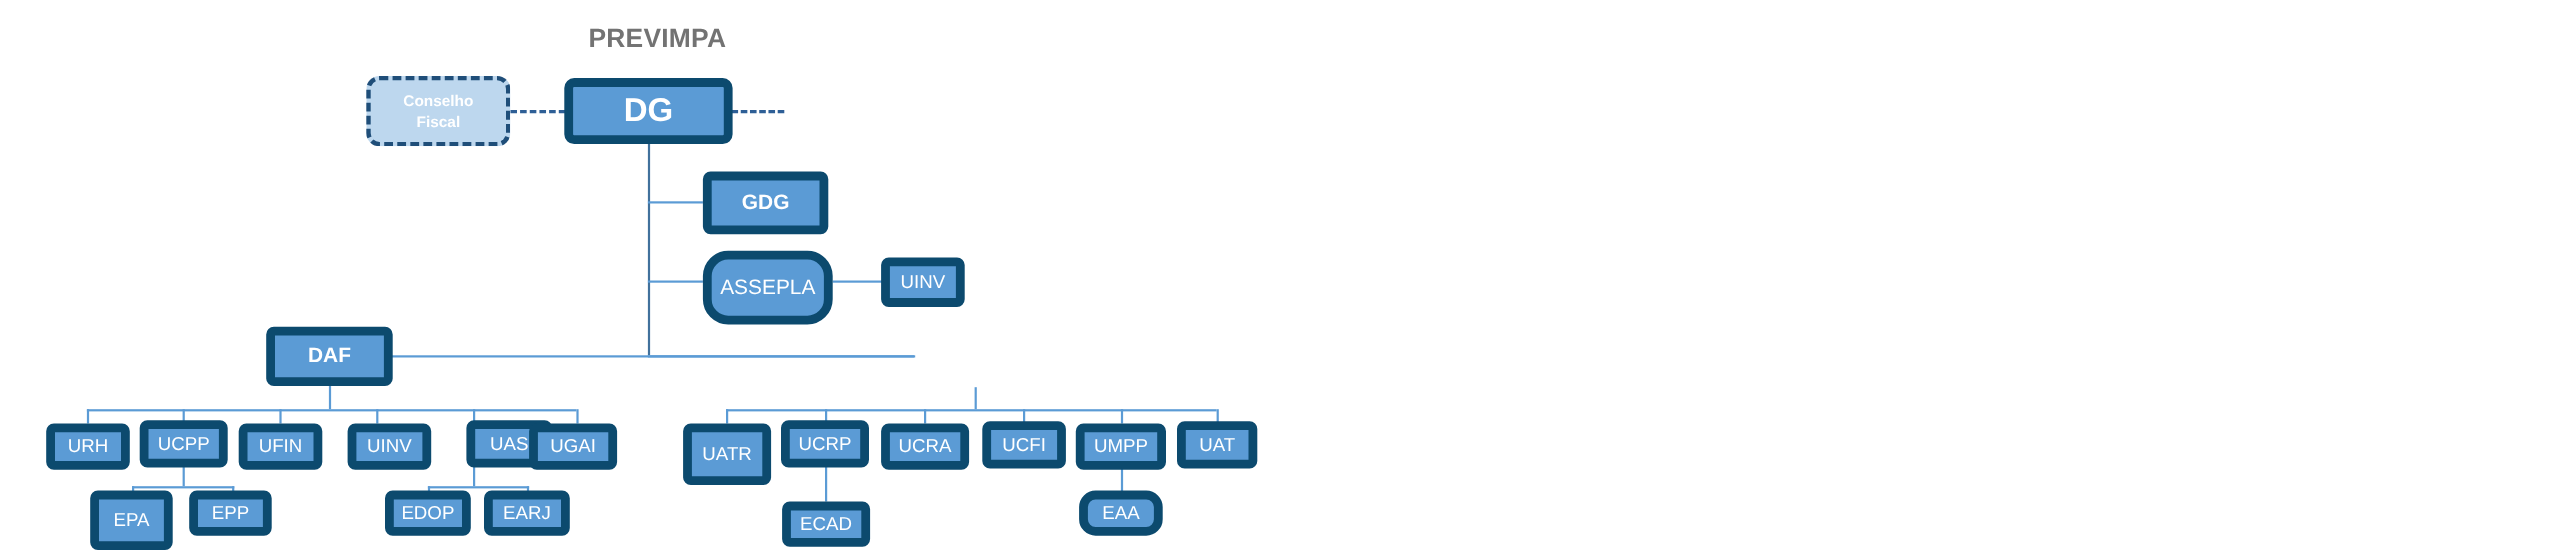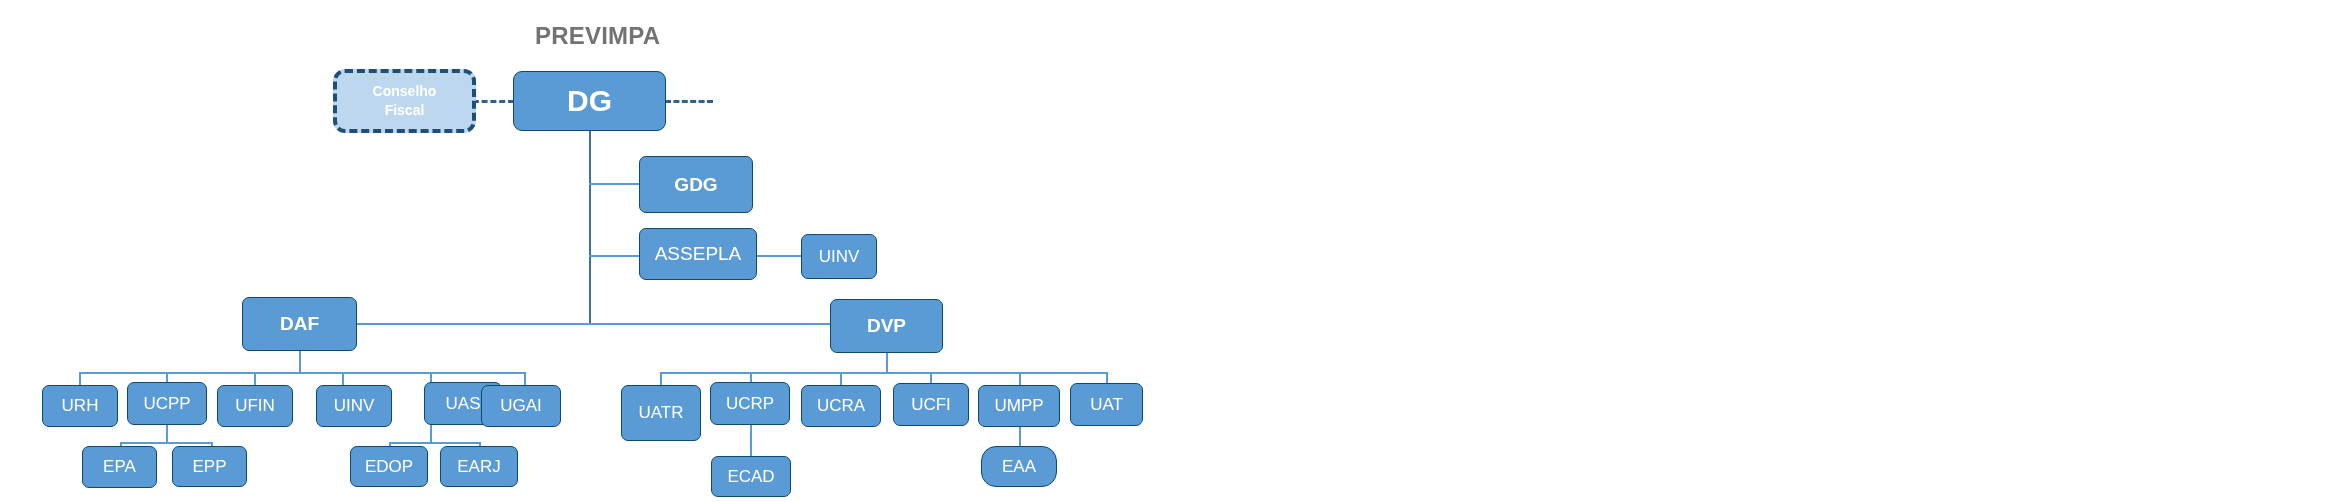--- a/index.html
+++ b/index.html
@@ -38,21 +38,21 @@
   .line.dash-h {
     height: 0;
     background: none;
     border-top: 3px dashed #2e5f96;
   }
   
   .node {
     position: absolute;
     box-sizing: border-box;
     background: #5b9bd5;
-    border: 1px solid #0c4a6e;
+    border: 8px solid #0c4a6e;
     border-radius: 7px;
     color: #ffffff;
     display: flex;
     align-items: center;
     justify-content: center;
     text-align: center;
     line-height: 1.12;
     font-size: 17px;
     font-weight: normal;
     white-space: pre-line;
@@ -121,49 +121,48 @@
   <div class="line v" style="left:750px; top:372px; height:20px;"></div>
   <div class="line v" style="left:840px; top:372px; height:13px;"></div>
   <div class="line v" style="left:930px; top:372px; height:20px;"></div>
   <div class="line v" style="left:1019px; top:372px; height:13px;"></div>
   <div class="line v" style="left:1106px; top:372px; height:20px;"></div>
 
   <div class="line v" style="left:750px; top:424px; height:32px;"></div>
 
   <div class="line v" style="left:1019px; top:418px; height:38px;"></div>
 
-  <div class="node council" style="left:333px; top:69px; width:143px; height:64px;">Conselho
+  <div class="node council" style="left:333px; top:69px; width:131px; height:64px;">Conselho
 Fiscal</div>
 
 
   <div class="node root" style="left:513px; top:71px; width:153px; height:60px;">DG</div>
 
   <div class="node mid bold" style="left:639px; top:156px; width:114px; height:57px;">GDG</div>
 
-  <div class="node mid" style="left:639px; top:228px; width:118px; height:52px;">ASSEPLA</div>
+  <div class="node mid" style="left:639px; top:228px; width:118px; height:67px;border-radius:23px;">ASSEPLA</div>
 
   <div class="node" style="left:801px; top:234px; width:76px; height:45px;">UINV</div>
 
   <div class="node mid bold" style="left:242px; top:297px; width:115px; height:54px;">DAF</div>
 
-  <div class="node mid bold" style="left:830px; top:299px; width:113px; height:54px;">DVP</div>
 
   <div class="node" style="left:42px; top:385px; width:76px; height:42px;">URH</div>
 
   <div class="node" style="left:127px; top:382px; width:80px; height:43px;">UCPP</div>
 
   <div class="node" style="left:217px; top:385px; width:76px; height:42px;">UFIN</div>
 
   <div class="node" style="left:316px; top:385px; width:76px; height:42px;">UINV</div>
 
   <div class="node" style="left:392px; top:382px; width:78px; height:43px;margin-left:32px;">UAS</div>
 
   <div class="node" style="left:481px; top:385px; width:80px; height:42px;">UGAI</div>
 
-  <div class="node" style="left:82px; top:446px; width:75px; height:42px;">EPA</div>
+  <div class="node" style="left:82px; top:446px; width:75px; height:54px;">EPA</div>
 
   <div class="node" style="left:172px; top:446px; width:75px; height:41px;">EPP</div>
 
   <div class="node" style="left:350px; top:446px; width:78px; height:41px;">EDOP</div>
 
   <div class="node" style="left:440px; top:446px; width:78px; height:41px;">EARJ</div>
 
   <div class="node" style="left:621px; top:385px; width:80px; height:56px;">UATR</div>
 
   <div class="node" style="left:710px; top:382px; width:80px; height:43px;">UCRP</div>

